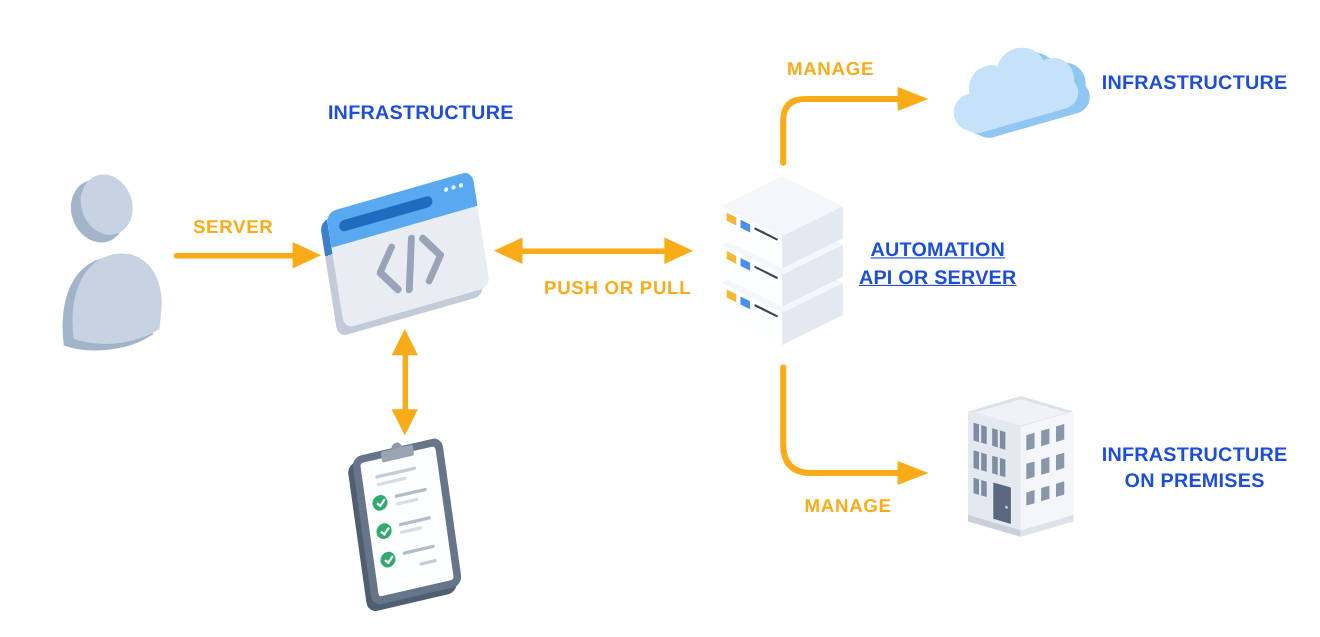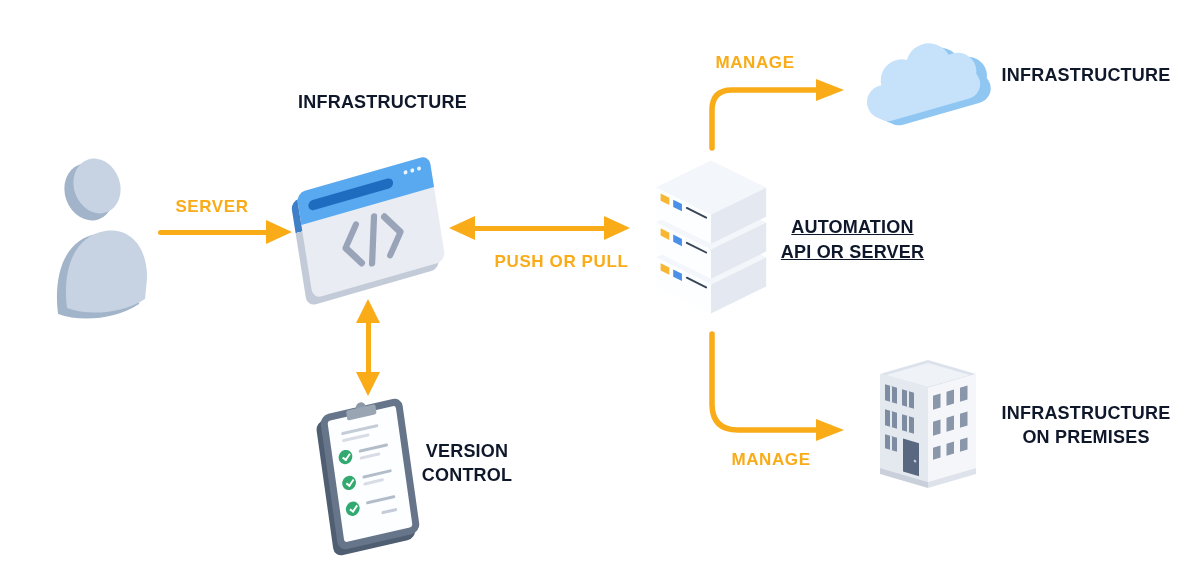--- a/index.html
+++ b/index.html
@@ -5,21 +5,21 @@
   html,body { margin:0; padding:0; background:#ffffff; }
   #canvas {
     position:relative; width:1200px; height:579px; background:#ffffff;
     overflow:hidden; font-family:"Liberation Sans","DejaVu Sans",sans-serif;
   }
   .abs { position:absolute; }
 
   
   .lbl-dark {
     position:absolute; font-weight:700; font-size:18px; line-height:25px;
-    color:#0f172a; text-align:center; letter-spacing:0.2px;
+    color:#1d4ed8; text-align:center; letter-spacing:0.2px;
   }
   .lbl-dark span { display:block; }
   .lbl-orange {
     position:absolute; font-weight:700; font-size:17px; line-height:22px;
     color:#F9AB18; text-align:center; letter-spacing:0.6px;
   }
 
   
   .shaft { position:absolute; background:#F9AB18; border-radius:3px; }
   .head-right { position:absolute; width:0; height:0;
@@ -143,24 +143,20 @@
         <div class="pline" style="left:27px; top:61px; width:30px; background:#B3BDC9;"></div>
         <div class="pline" style="left:27px; top:68px; width:21px; background:#D8DDE5;"></div>
 
         <div class="check" style="left:6px; top:84px;"></div>
         <div class="pline" style="left:27px; top:87px; width:30px; background:#B3BDC9;"></div>
         <div class="pline" style="left:41px; top:100px; width:16px; background:#C4CCD7;"></div>
       </div>
       <div class="clip-knob"></div>
       <div class="clip-tab"></div>
     </div>
-  </div>
-  <div class="lbl-dark" style="left:412px; top:439px; width:110px; line-height:24px;">
-    <span>VERSION</span>
-    <span>CONTROL</span>
   </div>
 
   <div class="abs" style="left:449px; top:216px; width:181px; height:24px;">
     <div class="head-left" style="left:0; top:0;"></div>
     <div class="shaft" style="left:20px; top:9.5px; width:141px; height:5px;"></div>
     <div class="head-right" style="right:0; top:0;"></div>
   </div>
   <div class="lbl-orange" style="left:469px; top:251px; width:185px;text-align:center;">
     <span>PUSH OR PULL</span>
   </div>

